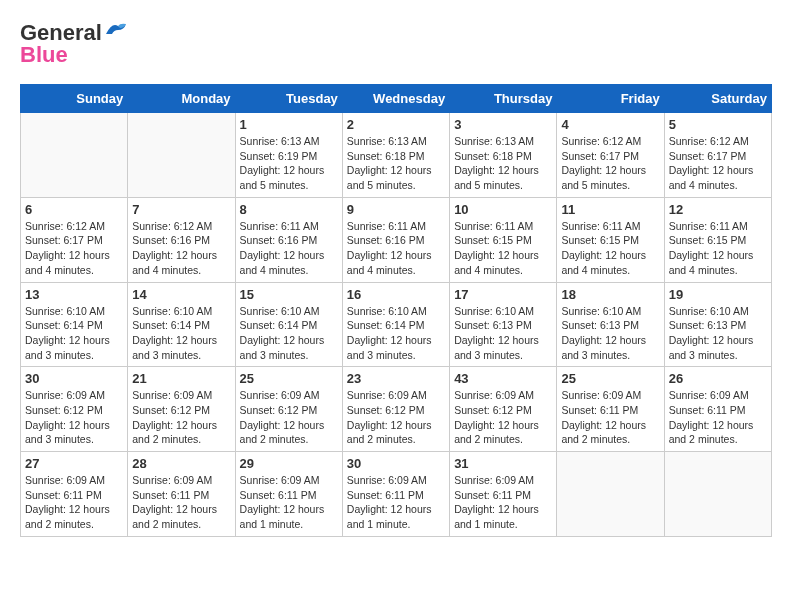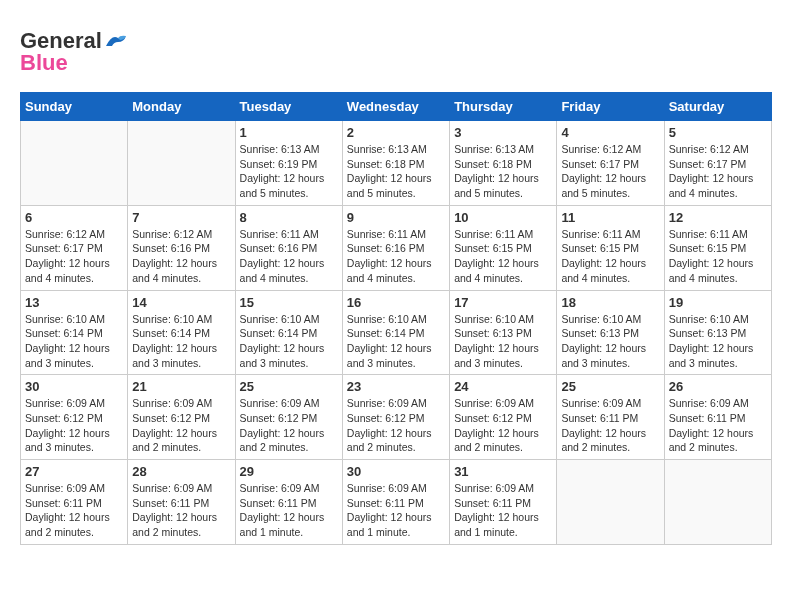--- a/index.html
+++ b/index.html
@@ -16,22 +16,20 @@
       align-items: flex-start;
       margin-bottom: 16px;
     }
     .logo {
       display: flex;
       flex-direction: column;
       align-items: flex-start;
     }
     .logo-line {
       display: flex;
-      align-items: center;
-      margin-top: 8px;
     }
     .title-block {
       text-align: right;
     }
     .month-year {
       font-size: 36px;
       font-weight: bold;
       color: #333;
     }
     .location {
@@ -40,21 +38,21 @@
     }
     .calendar {
       width: 100%;
       border-collapse: collapse;
       font-size: 11px;
     }
     .calendar th {
       background: #1565c0;
       color: #fff;
       padding: 6px 4px;
-      text-align: left;
+      text-align: right;
       font-size: 13px;
       border: 1px solid #1565c0;
     }
     .calendar td {
       border: 1px solid #ccc;
       vertical-align: top;
       padding: 4px;
       width: 107px;
       min-height: 80px;
     }
@@ -272,21 +270,21 @@
 and 2 minutes.</div>
         </td>
         <td>
           <span class="day-num">23</span>
           <div class="cell-content" style="white-space: pre-line;">Sunrise: 6:09 AM
 Sunset: 6:12 PM
 Daylight: 12 hours
 and 2 minutes.</div>
         </td>
         <td>
-          <span class="day-num">24</span>
+          <span class="day-num">43</span>
           <div class="cell-content" style="white-space: pre-line;">Sunrise: 6:09 AM
 Sunset: 6:12 PM
 Daylight: 12 hours
 and 2 minutes.</div>
         </td>
         <td>
           <span class="day-num">25</span>
           <div class="cell-content" style="white-space: pre-line;">Sunrise: 6:09 AM
 Sunset: 6:11 PM
 Daylight: 12 hours

